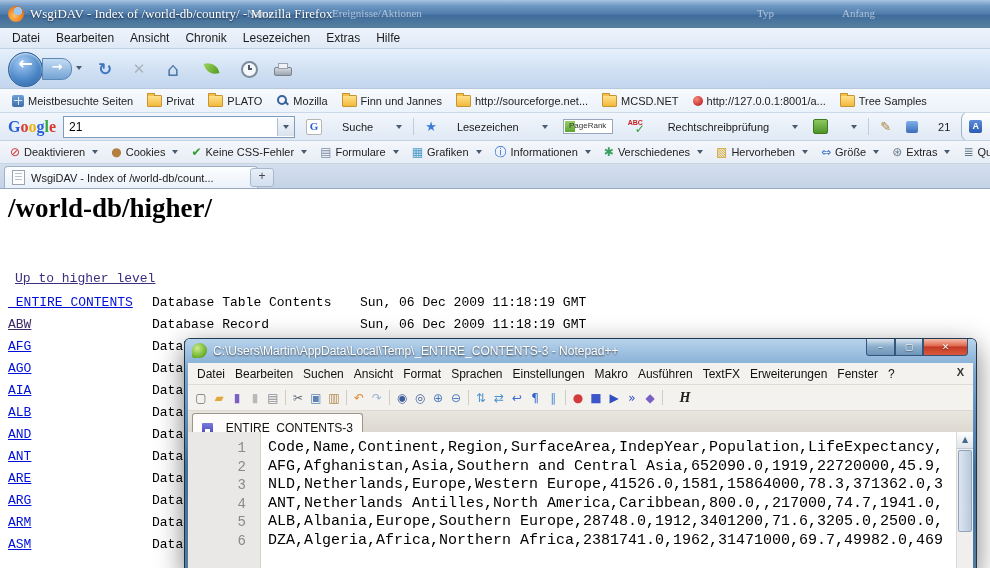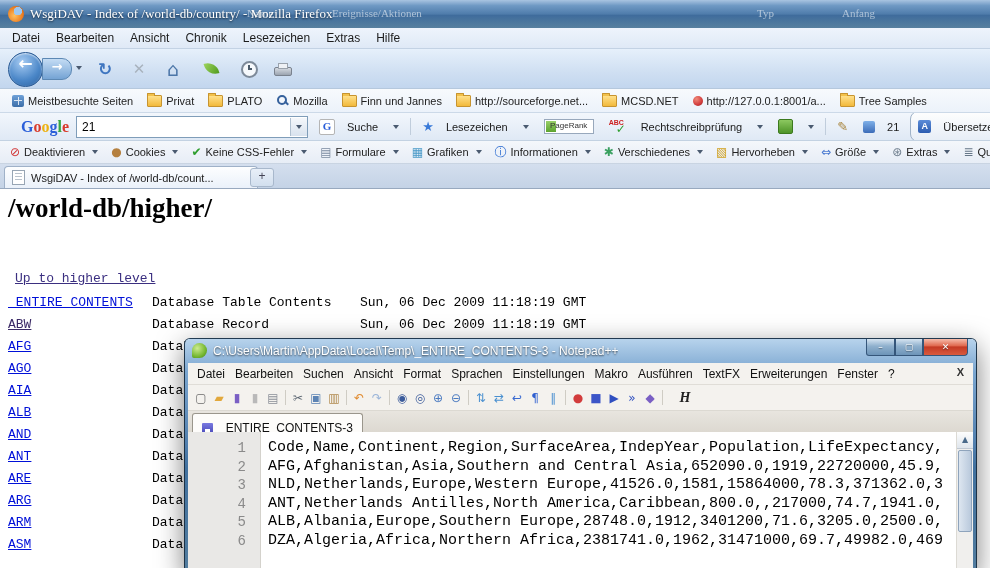--- a/index.html
+++ b/index.html
@@ -88,29 +88,29 @@
   .bi-search::before{content:"";position:absolute;left:1px;top:1px;width:6px;height:6px;
     border:2px solid #35619c;border-radius:50%;}
   .bi-search::after{content:"";position:absolute;left:8px;top:8px;width:5px;height:2px;
     background:#35619c;transform:rotate(45deg);}
   .bi-dot{width:10px;height:10px;border-radius:50%;background:radial-gradient(circle at 35% 30%,#f08a7a,#d23c3c 60%,#8c1f1f);}
 
   
   .ff-googlebar{position:absolute;top:113px;left:0;width:100%;height:27px;
     background:linear-gradient(#f2f6fc,#dfe9f5);border-bottom:1px solid #c3d2e2;
     display:flex;align-items:center;padding-left:8px;gap:7px;overflow:hidden;}
-  #glogo{font:bold 16px "Liberation Serif",serif;letter-spacing:0;white-space:nowrap;margin-left:13px;}
+  #glogo{font:bold 16px "Liberation Serif",serif;letter-spacing:0;white-space:nowrap;}
   .gsearch{display:flex;align-items:center;width:230px;height:20px;background:#fff;
     border:1px solid #7f9db9;flex:0 0 auto;}
   .gsearch input{border:none;outline:none;flex:1;font:12px "Liberation Sans",sans-serif;
     padding:0 5px;height:16px;background:transparent;}
   .combo{width:16px;height:18px;background:linear-gradient(#f4f7fb,#d8e2ee);
     border-left:1px solid #b0c0d0;display:flex;align-items:center;justify-content:center;}
   .combo .caret{margin:0;}
-  .gbtn{display:flex;align-items:center;gap:12px;font-size:11px;color:#1a1a1a;
+  .gbtn{display:flex;align-items:center;gap:20px;font-size:11px;color:#1a1a1a;
     padding:2px 4px;white-space:nowrap;flex:0 0 auto;}
   .gbtn-raised{border:1px solid #9fb2c8;border-radius:8px;
     background:linear-gradient(#fefefe,#e6edf6);padding:8px 7px;align-items:flex-end;}
   .gsep{width:1px;height:17px;background:#c0cddc;flex:0 0 auto;}
   .gi-g{width:14px;height:14px;background:#fff;border:1px solid #b5b5b5;color:#2b5fd9;
     font:bold 11px "Liberation Serif",serif;text-align:center;line-height:13px;border-radius:2px;}
   .gi-g::before{content:"G";}
   .gi-star{color:#3a7ad8;font-size:13px;font-family:"DejaVu Sans",sans-serif;line-height:13px;}
   .gi-star::before{content:"★";}
   .gi-pr{width:48px;height:13px;border:1px solid #98a8bc;background:#fff;position:relative;}

